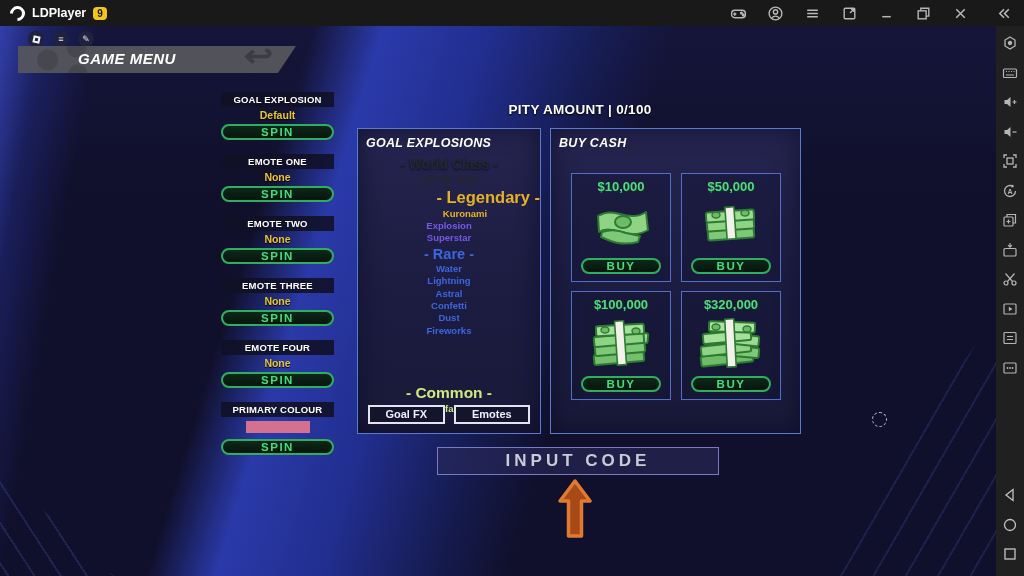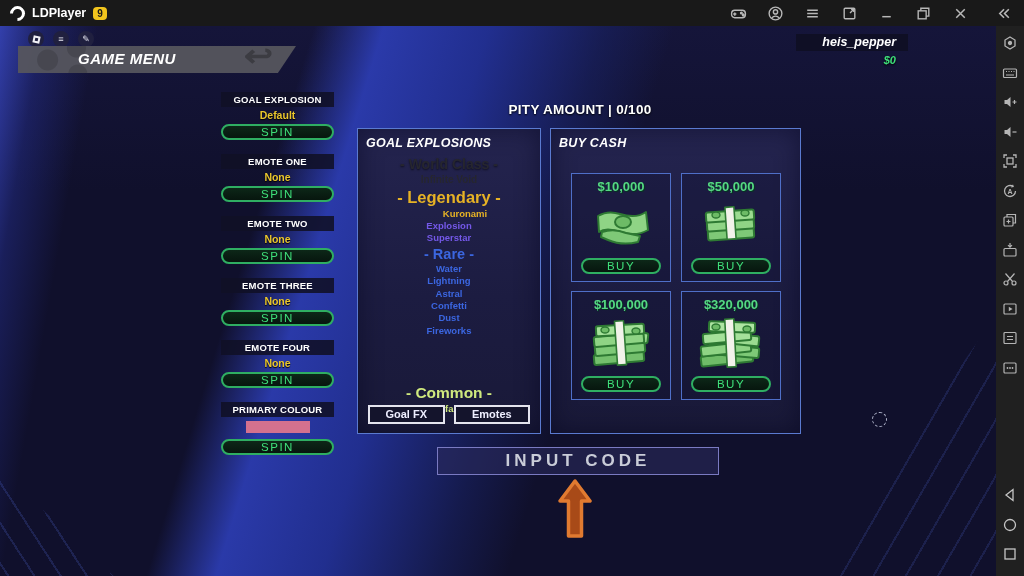--- a/index.html
+++ b/index.html
@@ -53,21 +53,21 @@
 
   
   .pity { position:absolute; left:470px; top:76px; width:220px; text-align:center; color:#fff; font-weight:bold; font-size:13.5px; letter-spacing:.3px; text-shadow:0 1px 2px #000; }
 
   
   .spinners { position:absolute; left:221px; top:66px; width:113px; display:flex; flex-direction:column; gap:14px; }
   .spin-group { display:flex; flex-direction:column; }
   .spin-label { background:rgba(16,16,38,.88); color:#fff; font-weight:bold; font-size:9.5px; text-align:center; padding:2px 0; letter-spacing:.2px; }
   .spin-value { color:#e8c52e; font-weight:bold; font-size:10.5px; text-align:center; padding:2px 0 3px; text-shadow:0 1px 1px #000; min-height:17px; }
   .swatch { width:64px; height:12px; margin:2px auto 3px; }
-  .pill-btn { height:16px; border:2px solid #2fae62; border-radius:9px; background:linear-gradient(#0d2718,#071membr60e); background:linear-gradient(#0d2718,#07160e); color:#3fe07a; font-weight:normal; font-size:11.5px; letter-spacing:1.5px; display:flex; align-items:center; justify-content:center; cursor:pointer; }
+  .pill-btn { height:16px; border:2px solid #2fae62; border-radius:9px; background:linear-gradient(#0d2718,#071membr60e); background:linear-gradient(#0d2718,#07160e); color:#3fe07a; font-weight:bold; font-size:11.5px; letter-spacing:1.5px; display:flex; align-items:center; justify-content:center; cursor:pointer; }
 
   
   .panel { position:absolute; top:102px; border:1px solid #5a7ad0; background:linear-gradient(180deg,#24244f 0%,#1c1c41 55%,#191938 100%); box-shadow:inset 0 0 24px rgba(0,0,25,.45); }
   .panel-title { position:absolute; top:7px; left:8px; color:#fff; font-style:italic; font-weight:bold; font-size:12.5px; letter-spacing:.3px; }
 
   .ge-panel { left:357px; width:184px; height:306px; }
   .ge-list { position:absolute; top:27px; left:0; right:0; text-align:center; }
   .tier-name { display:block; font-weight:bold; line-height:1.2; }
   .tier-item { display:block; font-weight:bold; font-size:9.5px; line-height:1.3; }
   .t0 .tier-name { font-size:14px; text-shadow:0 1px 2px rgba(0,0,0,.6); }
@@ -165,24 +165,20 @@
       <span class="hud-ico">≡</span>
       <span class="hud-ico">✎</span>
     </div>
 
     <div class="banner">
       <span class="banner-ball"></span>
       <span class="banner-title">GAME MENU</span>
       <span class="back-arrow">↩</span>
     </div>
 
-    <div class="player">
-      <div class="player-name">heis_pepper</div>
-      <div class="player-balance">$0</div>
-    </div>
 
     <div class="pity">PITY AMOUNT | 0/100</div>
 
     <div class="spinners">
       <div class="spin-group">
         <div class="spin-label">GOAL EXPLOSION</div>
         <div class="spin-value">Default</div>
         <div class="pill-btn">SPIN</div>
       </div>
       <div class="spin-group">
@@ -215,21 +211,21 @@
     </div>
 
     <div class="panel ge-panel">
       <div class="panel-title">GOAL EXPLOSIONS</div>
       <div class="ge-list">
         <span class="t0">
           <span class="tier-name" style="color: rgb(38, 38, 47);">- World Class -</span>
           <span class="tier-item" style="color: rgb(38, 38, 47);">Infinite Void</span>
         </span>
         <span class="t1">
-          <span class="tier-name" style="color: rgb(230, 178, 37);">- Legendary -</span>
+          <span class="tier-name" style="color: rgb(230, 178, 37); text-align: right;">- Legendary -</span>
           <span class="tier-item" style="color: rgb(230, 178, 37); margin-left: 32px;">Kuronami</span>
         </span>
         <span class="t2">
           <span class="tier-item" style="color: rgb(116, 88, 232);">Explosion</span>
           <span class="tier-item" style="color: rgb(116, 88, 232);">Superstar</span>
         </span>
         <span class="t3">
           <span class="tier-name" style="color: rgb(59, 102, 224);">- Rare -</span>
           <span class="tier-item" style="color: rgb(59, 102, 224);">Water</span>
           <span class="tier-item" style="color: rgb(59, 102, 224);">Lightning</span>

